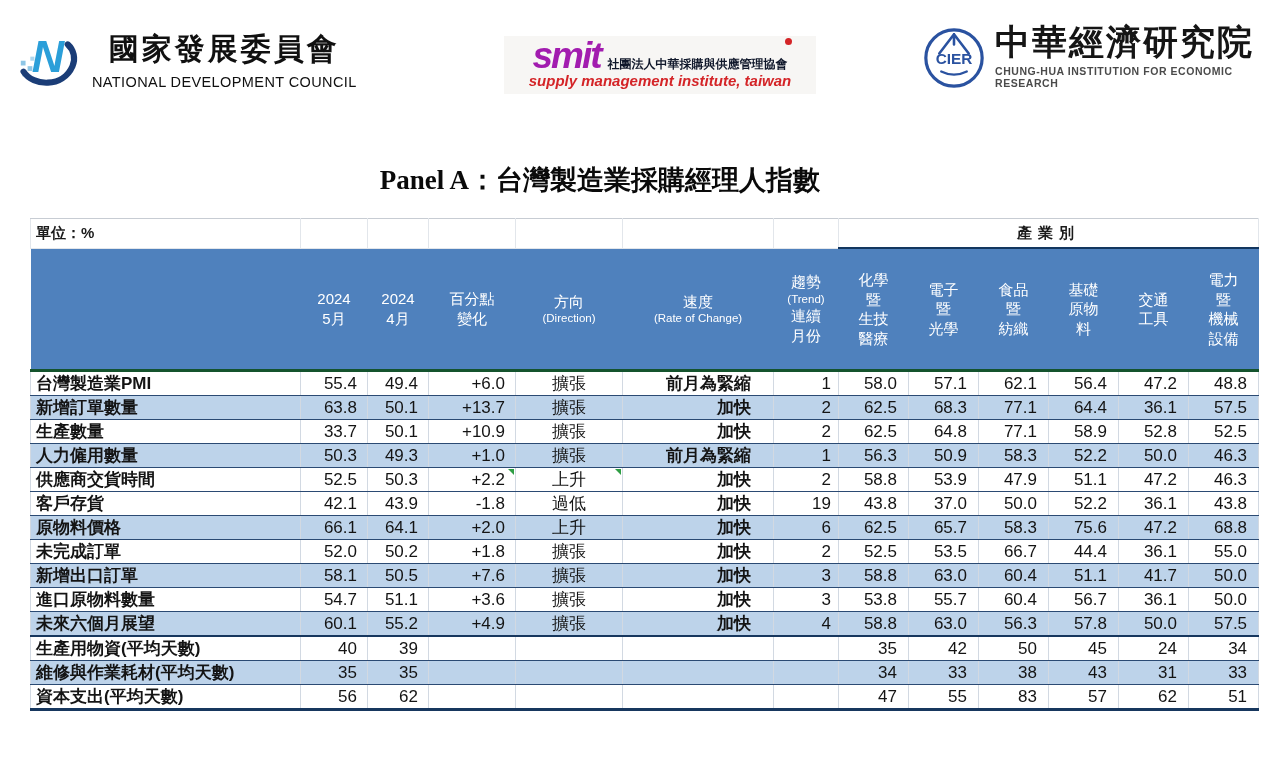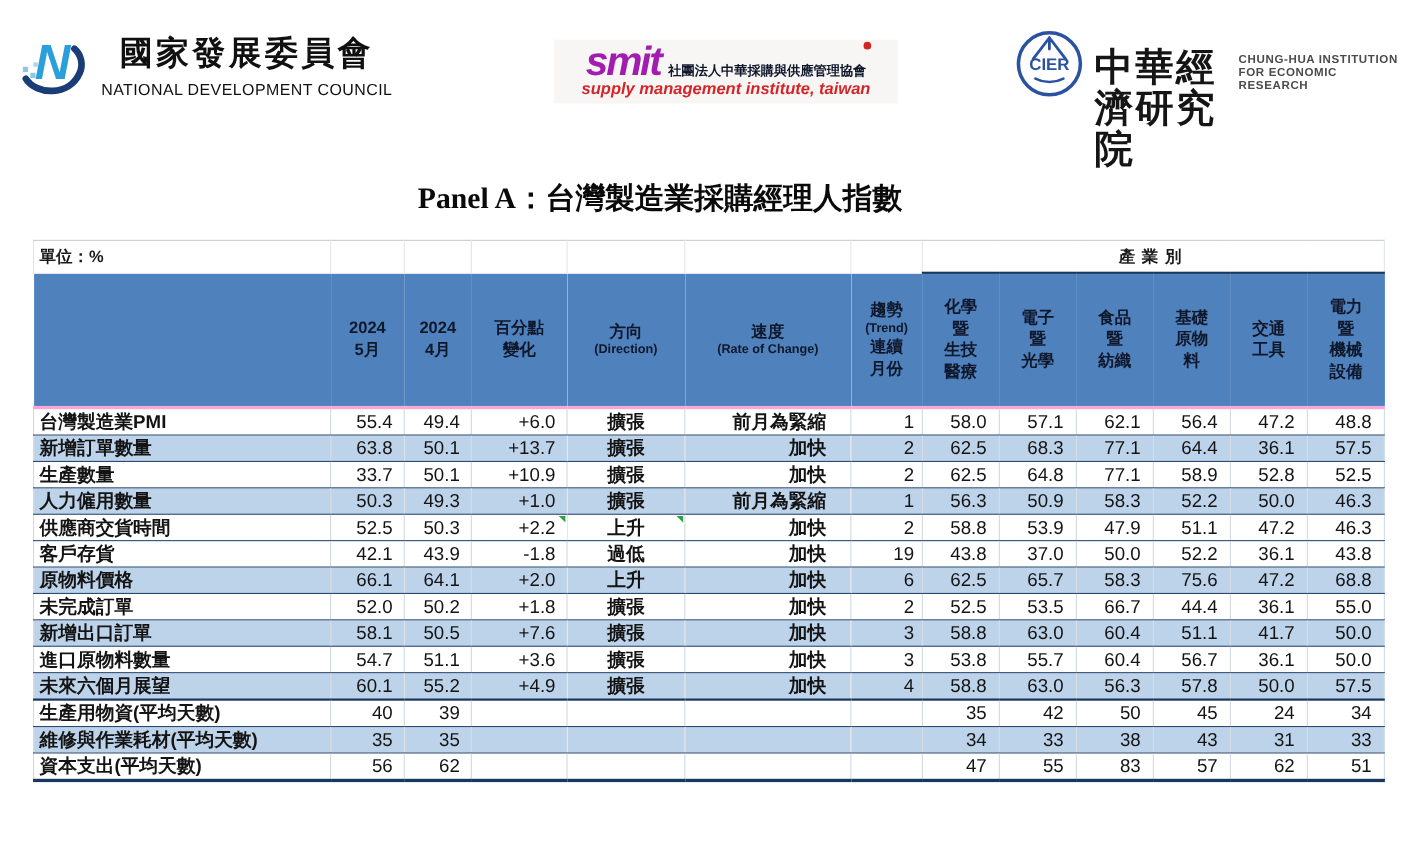--- a/index.html
+++ b/index.html
@@ -13,56 +13,56 @@
   .ndc-en{font-size:14.5px;color:#101010;letter-spacing:0.4px;margin-top:9px;}
 
   .smit{position:absolute;left:504px;top:36px;width:300px;background:#f7f6f4;padding:4px 6px 5px 6px;}
   .smit-row{display:flex;align-items:flex-end;justify-content:center;}
   .smit-word{font-size:37px;font-weight:bold;font-style:italic;color:#a21caf;letter-spacing:-2px;line-height:0.85;position:relative;}
   .smit-dot{position:absolute;top:2px;right:24px;width:7px;height:7px;border-radius:50%;background:#d42427;}
   .smit-zh{font-size:12px;font-weight:bold;color:#0f172a;margin-left:7px;line-height:1.1;}
   .smit-en{font-size:15px;font-weight:bold;font-style:italic;color:#d42427;text-align:center;margin-top:1px;}
 
   .cier{position:absolute;left:922px;top:24px;display:flex;align-items:flex-start;gap:9px;}
-  .cier-text{display:flex;margin-top:20px;}
+  .cier-text{display:flex;flex-direction:column;}
   .cier-zh{font-size:35px;font-weight:bold;color:#151515;letter-spacing:2px;line-height:1.05;}
   .cier-en{font-size:10.5px;color:#4b4b4b;letter-spacing:0.55px;margin-top:4px;font-weight:bold;}
 
   
   .panel-title{position:absolute;top:162px;left:0;width:1200px;text-align:center;
     font-family:"Liberation Serif","DejaVu Serif",serif;font-size:27px;font-weight:bold;color:#0a0a0a;}
 
   
   table.pmi{position:absolute;left:30px;top:218px;width:1228px;border-collapse:collapse;table-layout:fixed;
     font-family:"Liberation Sans","DejaVu Sans",sans-serif;}
   .pmi td,.pmi th{overflow:hidden;white-space:nowrap;padding:0;}
 
   
   .unit-row td{height:28px;background:#fff;border:1px solid #e2e6eb;border-top:1px solid #c7ccd3;
     font-size:15px;font-weight:bold;color:#1a1a1a;}
   .unit-label{text-align:left;padding-left:5px !important;}
   .industry-bar{background:#1468bf;color:#fff;text-align:center;font-size:16px;font-weight:bold;
     border-bottom:2px solid #12365f !important;letter-spacing:6px;}
 
   
-  .header-row th{background:#4f81bd;color:#0f172a;height:120px;vertical-align:middle;text-align:center;
-    font-size:15px;font-weight:bold;line-height:1.3;border-bottom:3px solid #f9a8d4;}
+  .header-row th{background:#4f81bd;color:#ffffff;height:120px;vertical-align:middle;text-align:center;
+    font-size:15px;font-weight:normal;line-height:1.3;border-bottom:3px solid #14532d;}
   .hdr-line{display:block;}
   .hdr-en{display:block;font-size:11.5px;letter-spacing:0;}
 
   
   tbody.pmi-body td{height:23px;line-height:23px;font-size:17px;color:#141414;background:#fff;
     border-bottom:1px solid #2b4a73;border-left:1px solid #d2d9e2;border-right:1px solid #d2d9e2;}
   tbody.pmi-body tr.alt td{background:#bdd3ea;}
   tbody.pmi-body tr.section-start td{border-top:2px solid #17375e;}
   tbody.pmi-body tr:last-child td{border-bottom:3px solid #17375e;}
 
   .c-label{text-align:left;padding-left:5px !important;font-size:15.5px;font-weight:bold;}
   .c-num{text-align:right;padding-right:10px !important;}
-  .c-dir{text-align:center;font-size:15.5px;font-weight:bold;}
+  .c-dir{text-align:center;font-size:15.5px;font-weight:normal;}
   .c-speed{text-align:right;padding-right:22px !important;font-size:15.5px;font-weight:bold;}
   .c-trend{text-align:right;padding-right:7px !important;}
   .c-ind{text-align:right;padding-right:11px !important;}
 
   td.flagged{position:relative;}
   td.flagged::after{content:"";position:absolute;top:1px;right:1px;width:0;height:0;
     border-left:6px solid transparent;border-top:6px solid #2f9e44;}
 </style>
 </head>
 <body>

